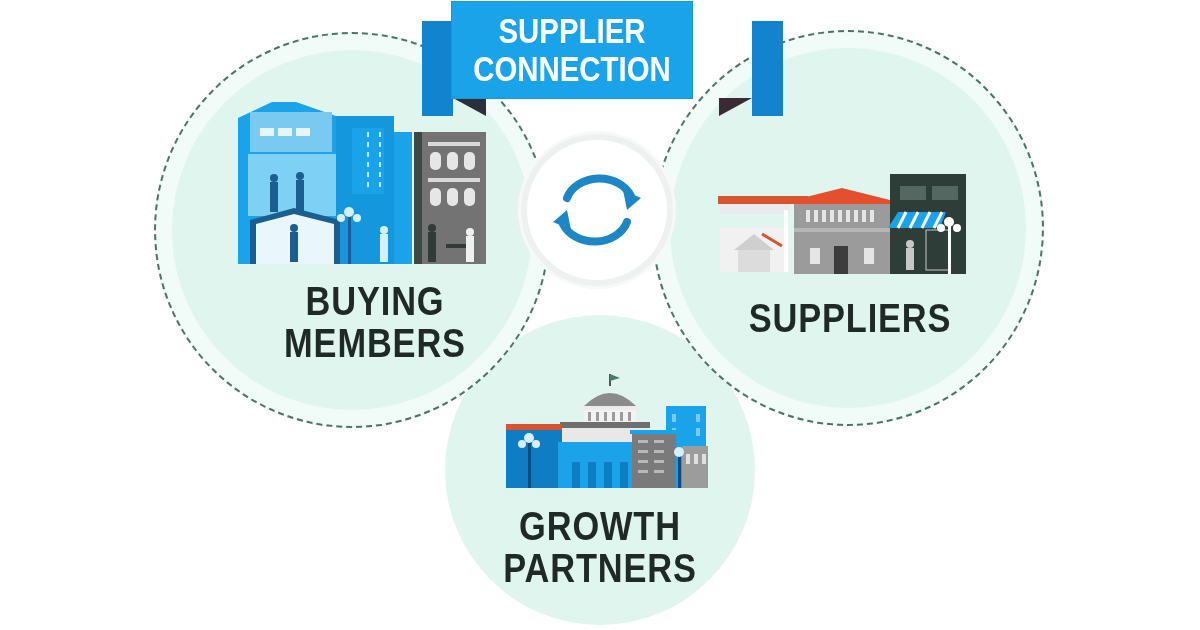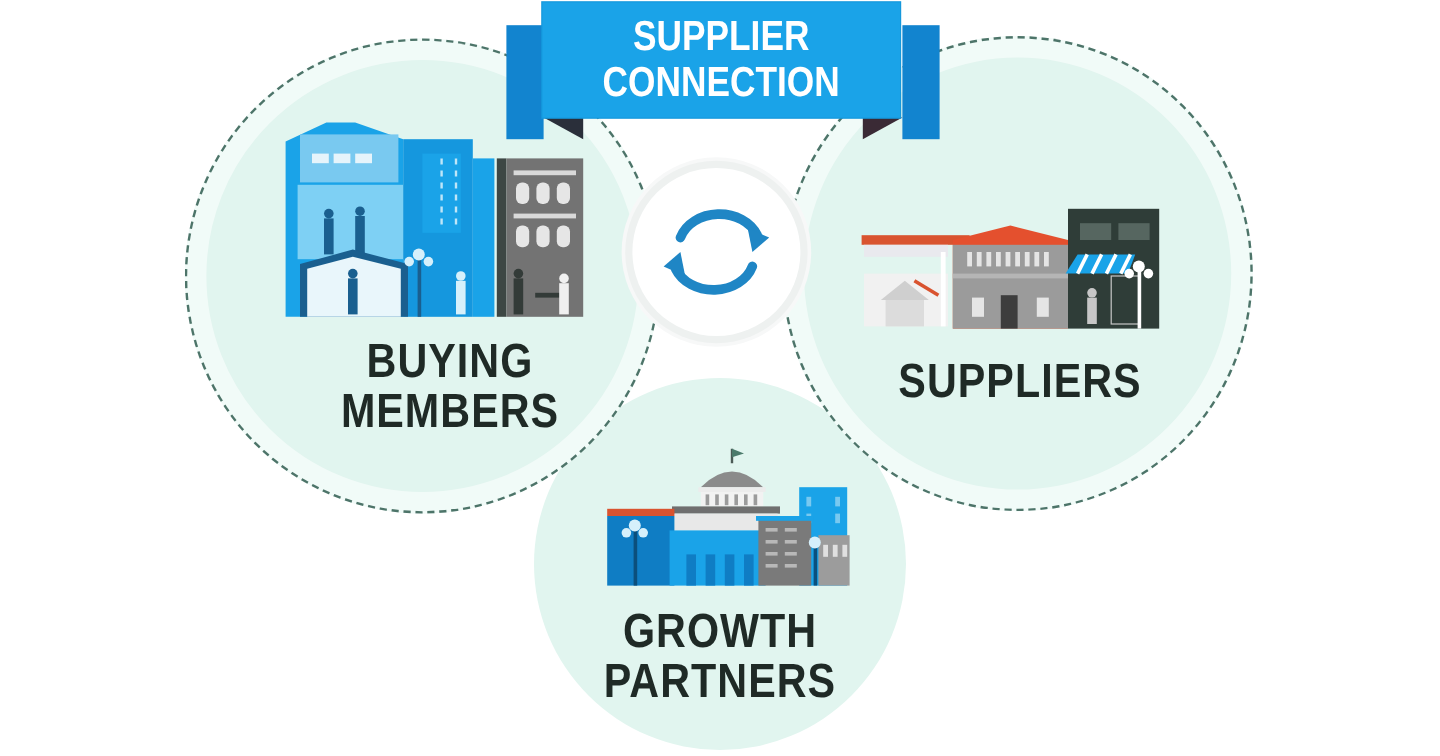--- a/index.html
+++ b/index.html
@@ -36,21 +36,21 @@
     text-align: center;
     letter-spacing: 1px;
     line-height: 1.05;
     transform: scaleX(0.86);
     transform-origin: center;
   }
   .label .line { display: block; }
 
   
   .ribbon-main {
-    position: absolute; left: 452px; top: 2px; width: 298px; height: 96px;
+    position: absolute; left: 452px; top: 2px; width: 240px; height: 96px;
     background: #1aa3e8;
     z-index: 5;
     box-shadow: 0 0 0 1px #1598dc;
   }
   .ribbon-tail {
     position: absolute; width: 31px; height: 95px; top: 21px;
     background: #1284cf; z-index: 4;
   }
   .ribbon-fold {
     position: absolute; width: 0; height: 0; z-index: 4;

